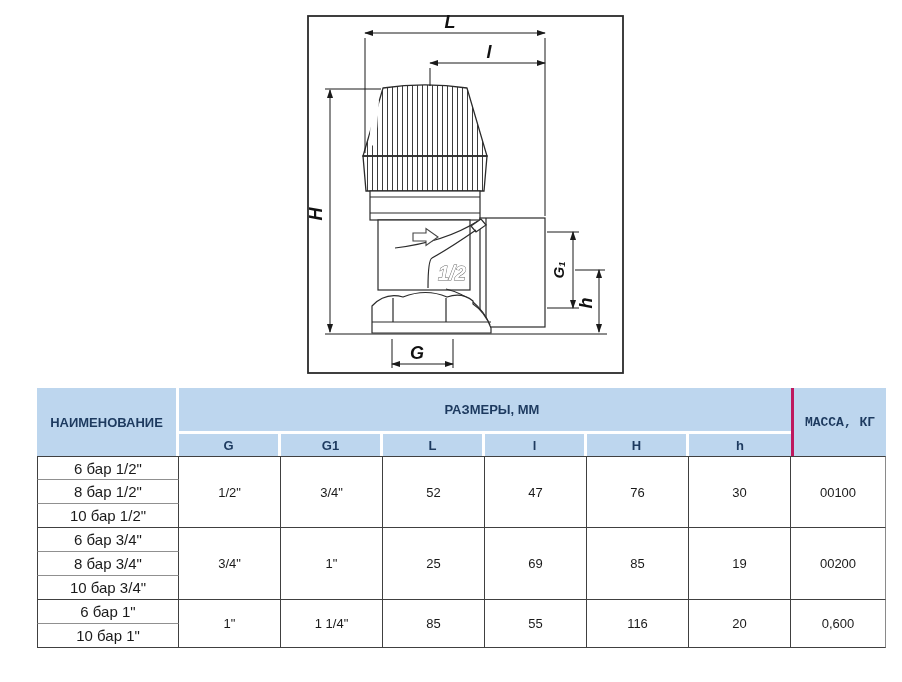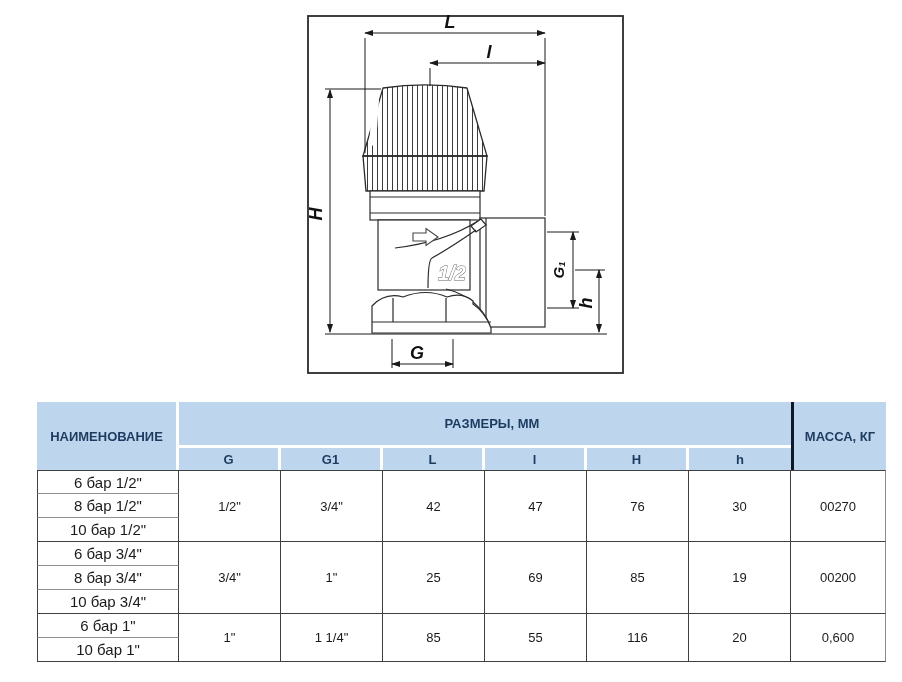--- a/index.html
+++ b/index.html
@@ -1,27 +1,27 @@
 <!DOCTYPE html>
 <html><head>
 <meta charset="utf-8">
 <style>
   html,body{margin:0;padding:0;background:#ffffff;}
   body{width:902px;height:682px;position:relative;overflow:hidden;
        font-family:"Liberation Sans",sans-serif;}
   
   .drawing{position:absolute;left:295px;top:8px;width:340px;height:370px;}
   
-  .spec{position:absolute;left:37px;top:402px;border-collapse:separate;border-spacing:0;
+  .spec{position:absolute;left:37px;top:388px;border-collapse:separate;border-spacing:0;
         table-layout:fixed;width:849px;}
   .spec td,.spec th{padding:0;text-align:center;vertical-align:middle;overflow:hidden;}
   .spec th{background:#bdd6ee;color:#1d3a5f;font-weight:bold;font-size:13px;}
   th.hname{border-right:3px solid #fff;}
   th.hdims{border-right:0;border-bottom:3px solid #fff;padding-left:14px;}
-  th.hmass{border-left:3px solid #0f172a;}
+  th.hmass{border-left:3px solid #be185d;font-family:Liberation Mono, monospace;}
   th.hsub{border-right:3px solid #fff;}
   th.hsub.last{border-right:0;}
   .spec td{color:#1a1a1a;font-size:13px;background:#fff;}
   td.tname{font-size:15px;border-left:1px solid #404040;border-right:1px solid #404040;
            border-bottom:1px solid #909090;}
   tr.glast td.tname{border-bottom:1px solid #404040;}
   td.dval{border-right:1px solid #404040;border-bottom:1px solid #404040;}
   td.mval{border-right:1px solid #8a8a8a;border-bottom:1px solid #404040;border-left:0;}
   tr.rfirst td{border-top:1px solid #404040;}
   tr.hr1{height:46px;} tr.hr2{height:22px;} tr.br{height:24px;}
@@ -122,25 +122,25 @@
     <th class="hsub">L</th>
     <th class="hsub">l</th>
     <th class="hsub">H</th>
     <th class="hsub last">h</th>
   </tr>
 
   <tr class="br rfirst">
     <td class="tname">6 бар 1/2"</td>
     <td class="dval" rowspan="3">1/2"</td>
     <td class="dval" rowspan="3">3/4"</td>
-    <td class="dval" rowspan="3">42</td>
+    <td class="dval" rowspan="3">52</td>
     <td class="dval" rowspan="3">47</td>
     <td class="dval" rowspan="3">76</td>
     <td class="dval" rowspan="3">30</td>
-    <td class="mval" rowspan="3">00270</td>
+    <td class="mval" rowspan="3">00100</td>
   </tr>
   <tr class="br">
         <td class="tname">8 бар 1/2"</td>
       </tr>
   <tr class="br glast">
         <td class="tname">10 бар 1/2"</td>
       </tr>
 
   <tr class="br">
     <td class="tname">6 бар 3/4"</td>

